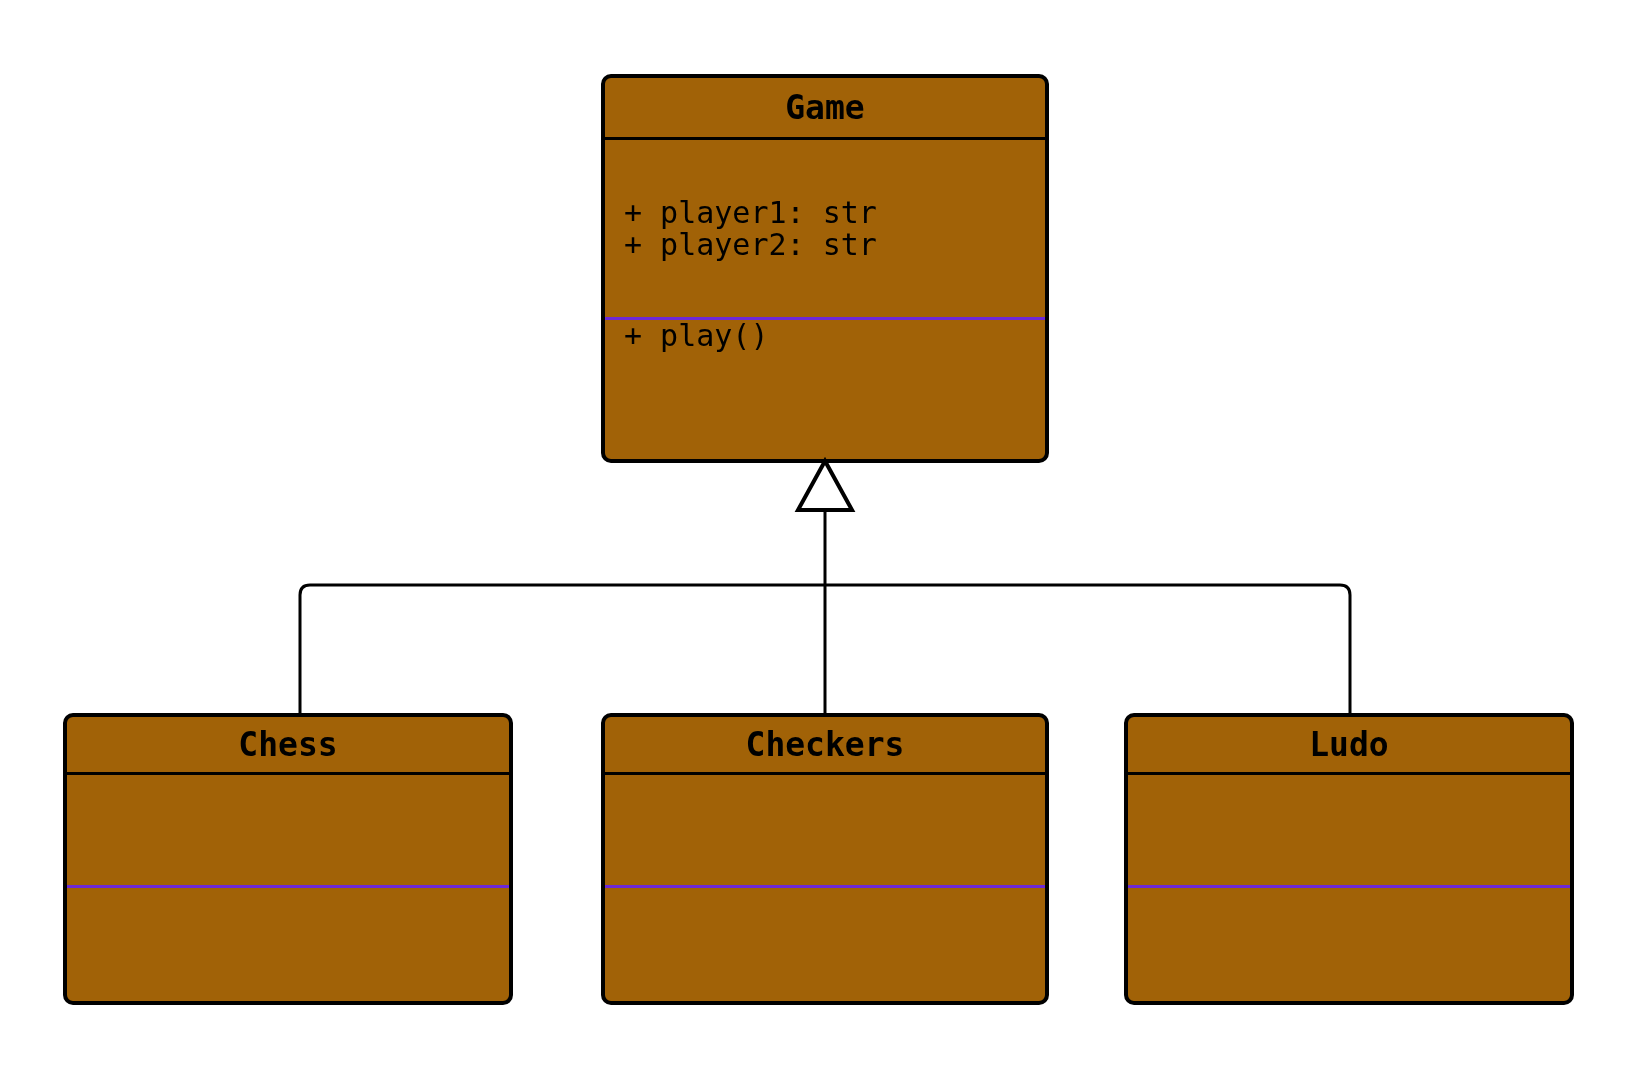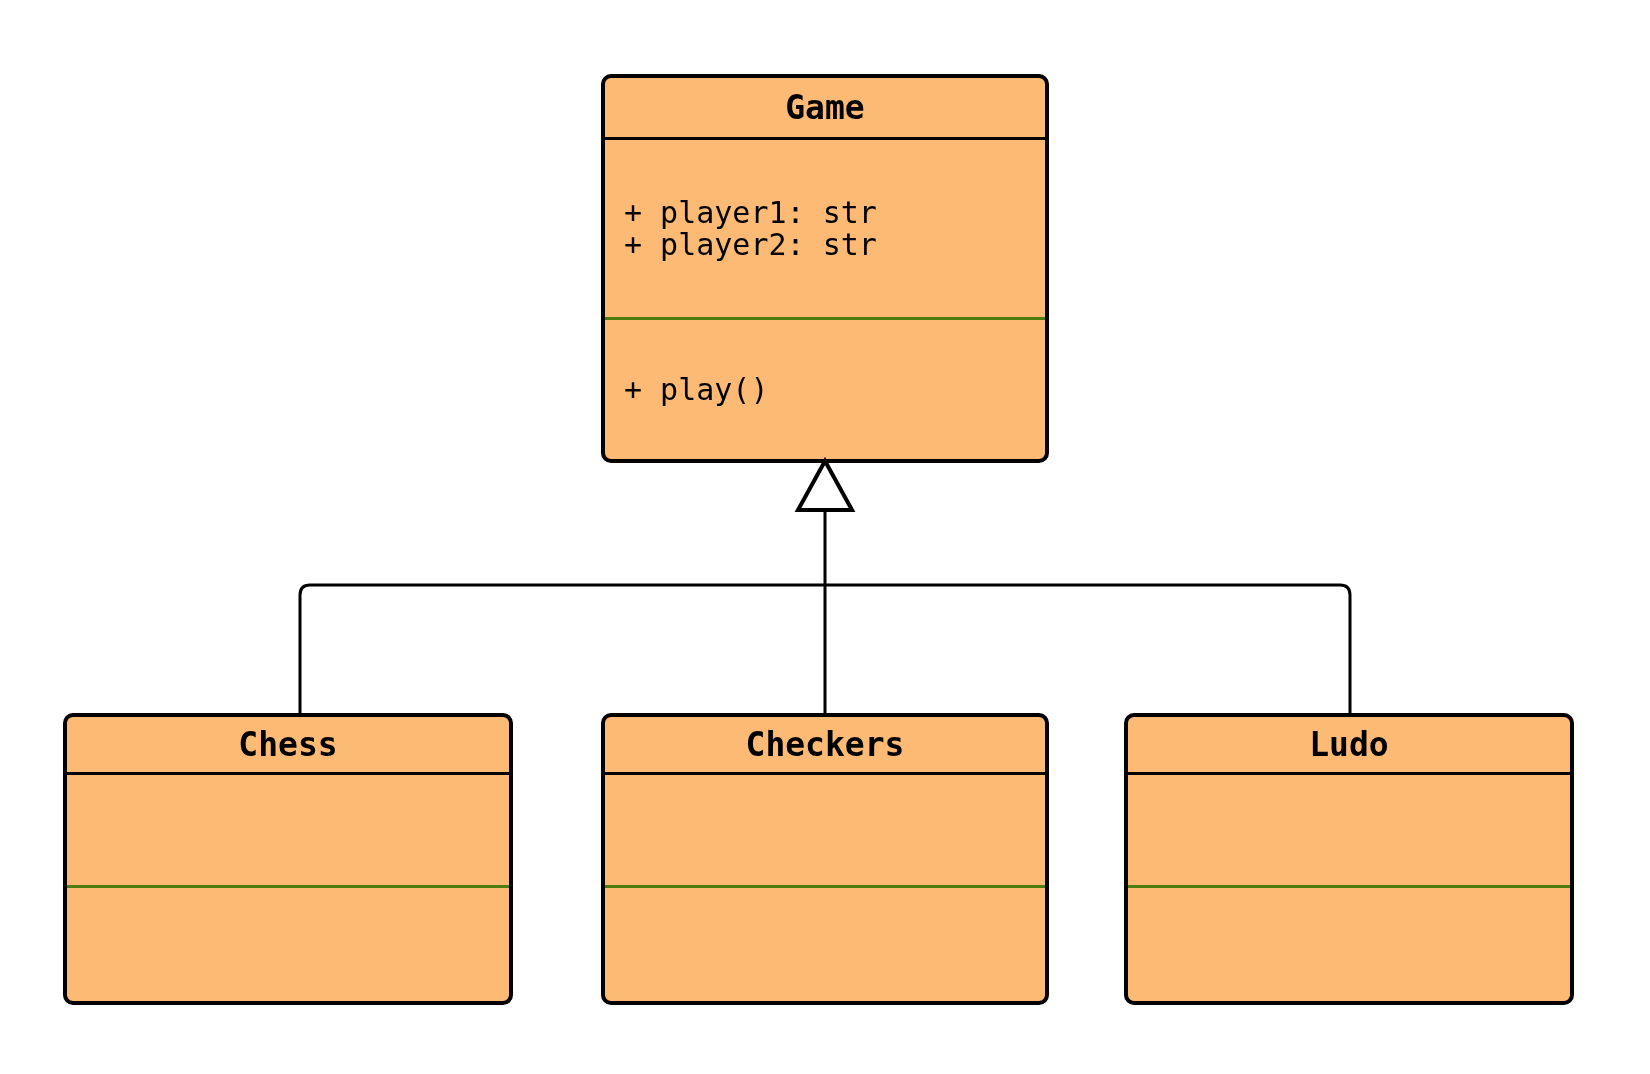--- a/index.html
+++ b/index.html
@@ -7,21 +7,21 @@
     position: relative;
     width: 1650px;
     height: 1074px;
     background: #ffffff;
     font-family: "DejaVu Sans Mono", "Liberation Mono", monospace;
     color: #000000;
     overflow: hidden;
   }
   .class-node {
     position: absolute;
-    background: #fdba74;
+    background: #a16207;
     border: 4px solid #000000;
     border-radius: 10px;
     box-sizing: border-box;
     display: flex;
     flex-direction: column;
   }
   #node-game     { left: 601px;  top: 74px;  width: 448px; height: 389px; }
   #node-chess    { left: 63px;   top: 713px; width: 450px; height: 292px; }
   #node-checkers { left: 601px;  top: 713px; width: 448px; height: 292px; }
   #node-ludo     { left: 1124px; top: 713px; width: 450px; height: 292px; }
@@ -32,38 +32,38 @@
     justify-content: center;
     font-weight: bold;
     font-size: 33px;
     border-bottom: 3px solid #000000;
     flex: 0 0 auto;
   }
   #node-game .class-title { height: 59px; }
   .child .class-title { height: 55px; }
 
   .attrs-compartment {
-    border-bottom: 3px solid #4d7c0f;
+    border-bottom: 3px solid #6d28d9;
     display: flex;
     flex-direction: column;
     justify-content: center;
     padding-left: 19px;
     font-size: 30px;
     line-height: 32px;
     flex: 0 0 auto;
     box-sizing: border-box;
   }
   #node-game .attrs-compartment { height: 180px; }
   .child .attrs-compartment { height: 113px; }
 
   .methods-compartment {
     flex: 1 1 auto;
     display: flex;
     flex-direction: column;
-    justify-content: center;
+    justify-content: flex-start;
     padding-left: 19px;
     font-size: 30px;
     line-height: 32px;
   }
 
   #connector-layer {
     position: absolute;
     left: 0; top: 0;
     width: 1650px;
     height: 1074px;

